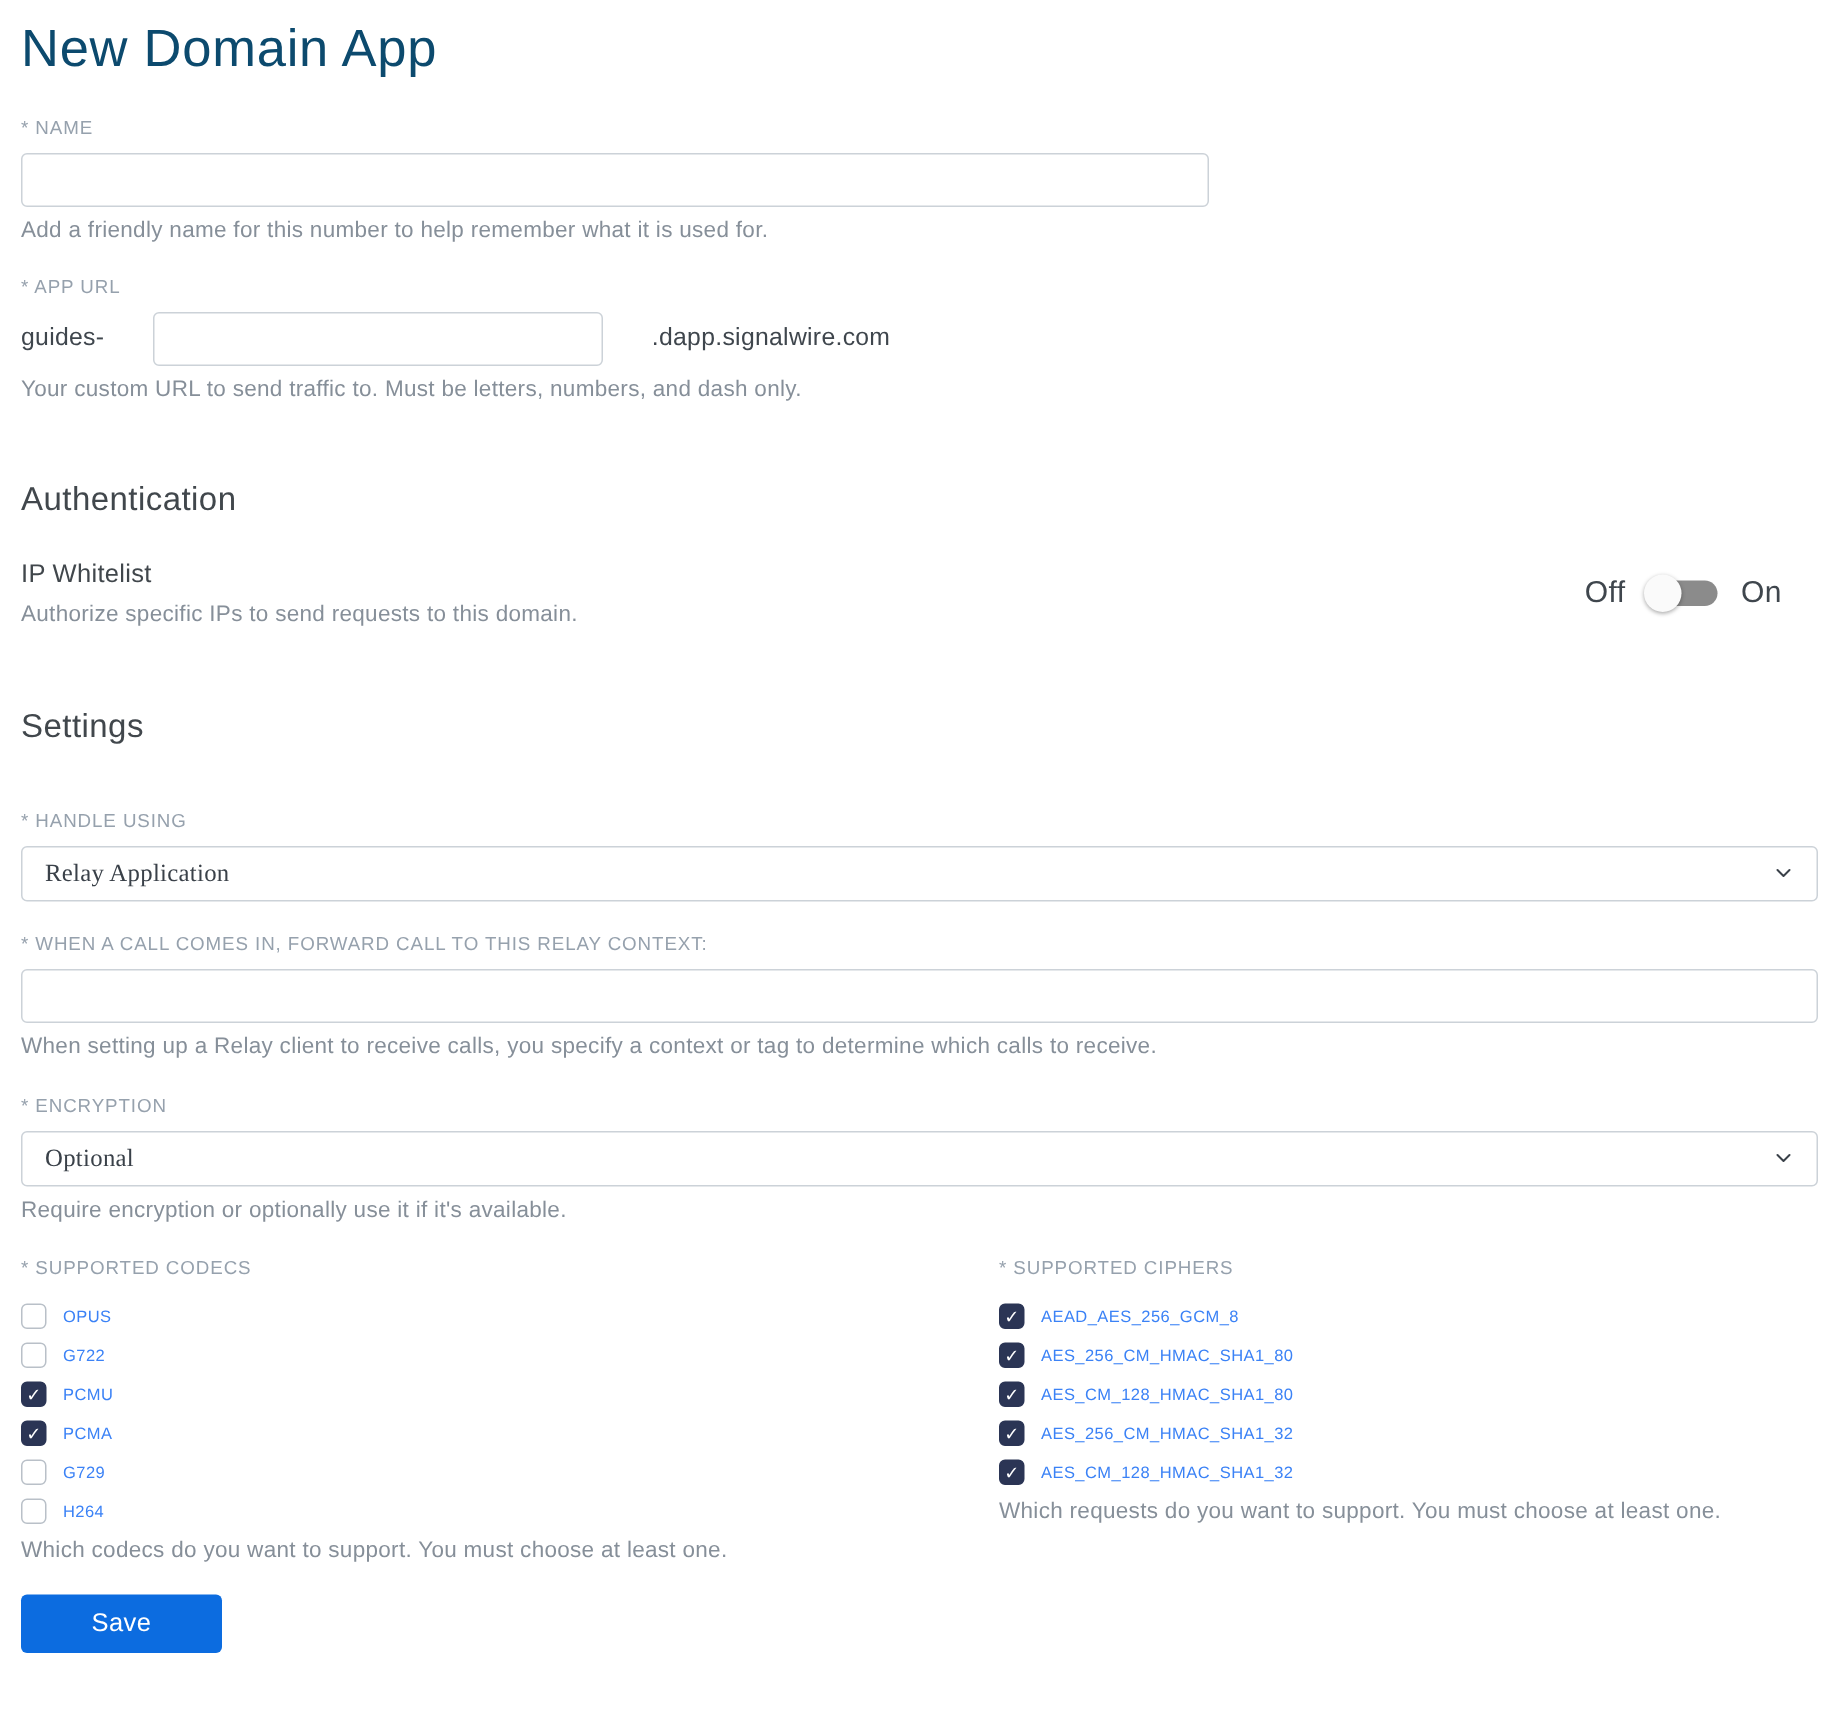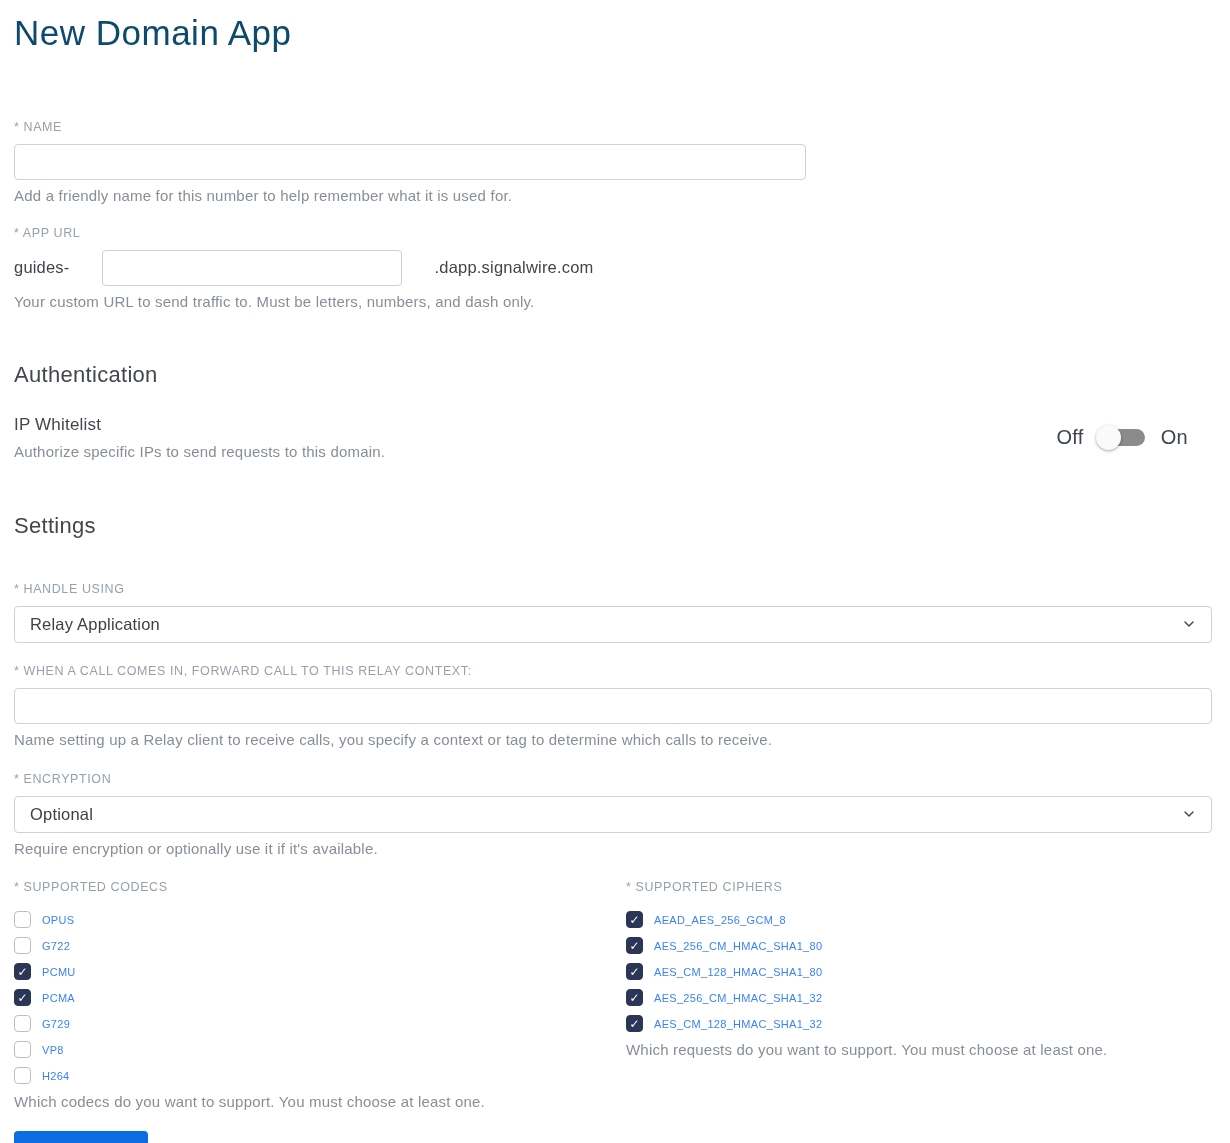--- a/index.html
+++ b/index.html
@@ -44,21 +44,21 @@
     font-size: 16px;
     font-family: "Liberation Sans", "DejaVu Sans", sans-serif;
     color: #3f464d;
     outline: none;
     background: #fff;
     display: block;
   }
   .name-input { width: 792px; }
   .full-input { width: 1198px; }
 
-  .group-name { margin-top: 64px; }
+  .group-name { margin-top: 22px; }
   .group-appurl { margin-top: 22px; }
 
   .url-row { display: flex; align-items: center; gap: 28px; }
   .url-prefix, .url-suffix {
     font-size: 16.5px;
     color: #3f464d;
     letter-spacing: 0.2px;
   }
   .url-prefix { margin-right: 4px; }
   .url-suffix { margin-left: 5px; }
@@ -117,27 +117,28 @@
     width: 1198px;
     height: 37px;
     border: 1px solid #ccd2d8;
     border-radius: 4px;
     background: #fff;
     display: flex;
     align-items: center;
     justify-content: space-between;
     padding: 0 14px 0 15px;
     cursor: pointer;
+    font-family: Liberation Serif, serif;
   }
   .select-value { font-size: 16.5px; color: #3a4149; letter-spacing: 0.2px; }
   .chevron { display: flex; align-items: center; }
 
   .two-col { margin-top: 23px; display: flex; }
   .col-left { width: 612px; }
-  .col-right { flex: 1; }
+  .col-right { flex: 1; margin-left: 40px; }
 
   .checkbox-list { margin-top: 13px; }
   .checkbox-row {
     display: flex;
     align-items: center;
     height: 26px;
     cursor: pointer;
   }
   .checkbox {
     width: 17px;
@@ -232,21 +233,21 @@
         <svg width="16" height="16" viewBox="0 0 24 24" fill="none" stroke="#3a4149" stroke-width="2" stroke-linecap="round" stroke-linejoin="round">
             <polyline points="6 9 12 15 18 9"></polyline>
           </svg>
       </span>
     </div>
   </div>
 
   <div class="group-relay">
     <label class="field-label">* When a call comes in, forward call to this relay context:</label>
     <input type="text" class="text-input full-input" value="" style="">
-    <div class="helper">Name setting up a Relay client to receive calls, you specify a context or tag to determine which calls to receive.</div>
+    <div class="helper">When setting up a Relay client to receive calls, you specify a context or tag to determine which calls to receive.</div>
   </div>
 
   <div class="group-encryption">
     <label class="field-label">* Encryption</label>
     <div class="select">
       <span class="select-value">Optional</span>
       <span class="chevron">
         <svg width="16" height="16" viewBox="0 0 24 24" fill="none" stroke="#3a4149" stroke-width="2" stroke-linecap="round" stroke-linejoin="round">
             <polyline points="6 9 12 15 18 9"></polyline>
           </svg>
@@ -278,24 +279,20 @@
           <label class="checkbox-row">
             <span class="checkbox checked"></span>
             <span class="cb-label">PCMA</span>
           </label>
 
           <label class="checkbox-row">
             <span class="checkbox"></span>
             <span class="cb-label">G729</span>
           </label>
 
-          <label class="checkbox-row">
-            <span class="checkbox"></span>
-            <span class="cb-label">VP8</span>
-          </label>
 
           <label class="checkbox-row">
             <span class="checkbox"></span>
             <span class="cb-label">H264</span>
           </label>
         </div>
       <div class="helper list-helper">Which codecs do you want to support. You must choose at least one.</div>
     </div>
     <div class="col-right">
       <label class="field-label">* Supported Ciphers</label>

